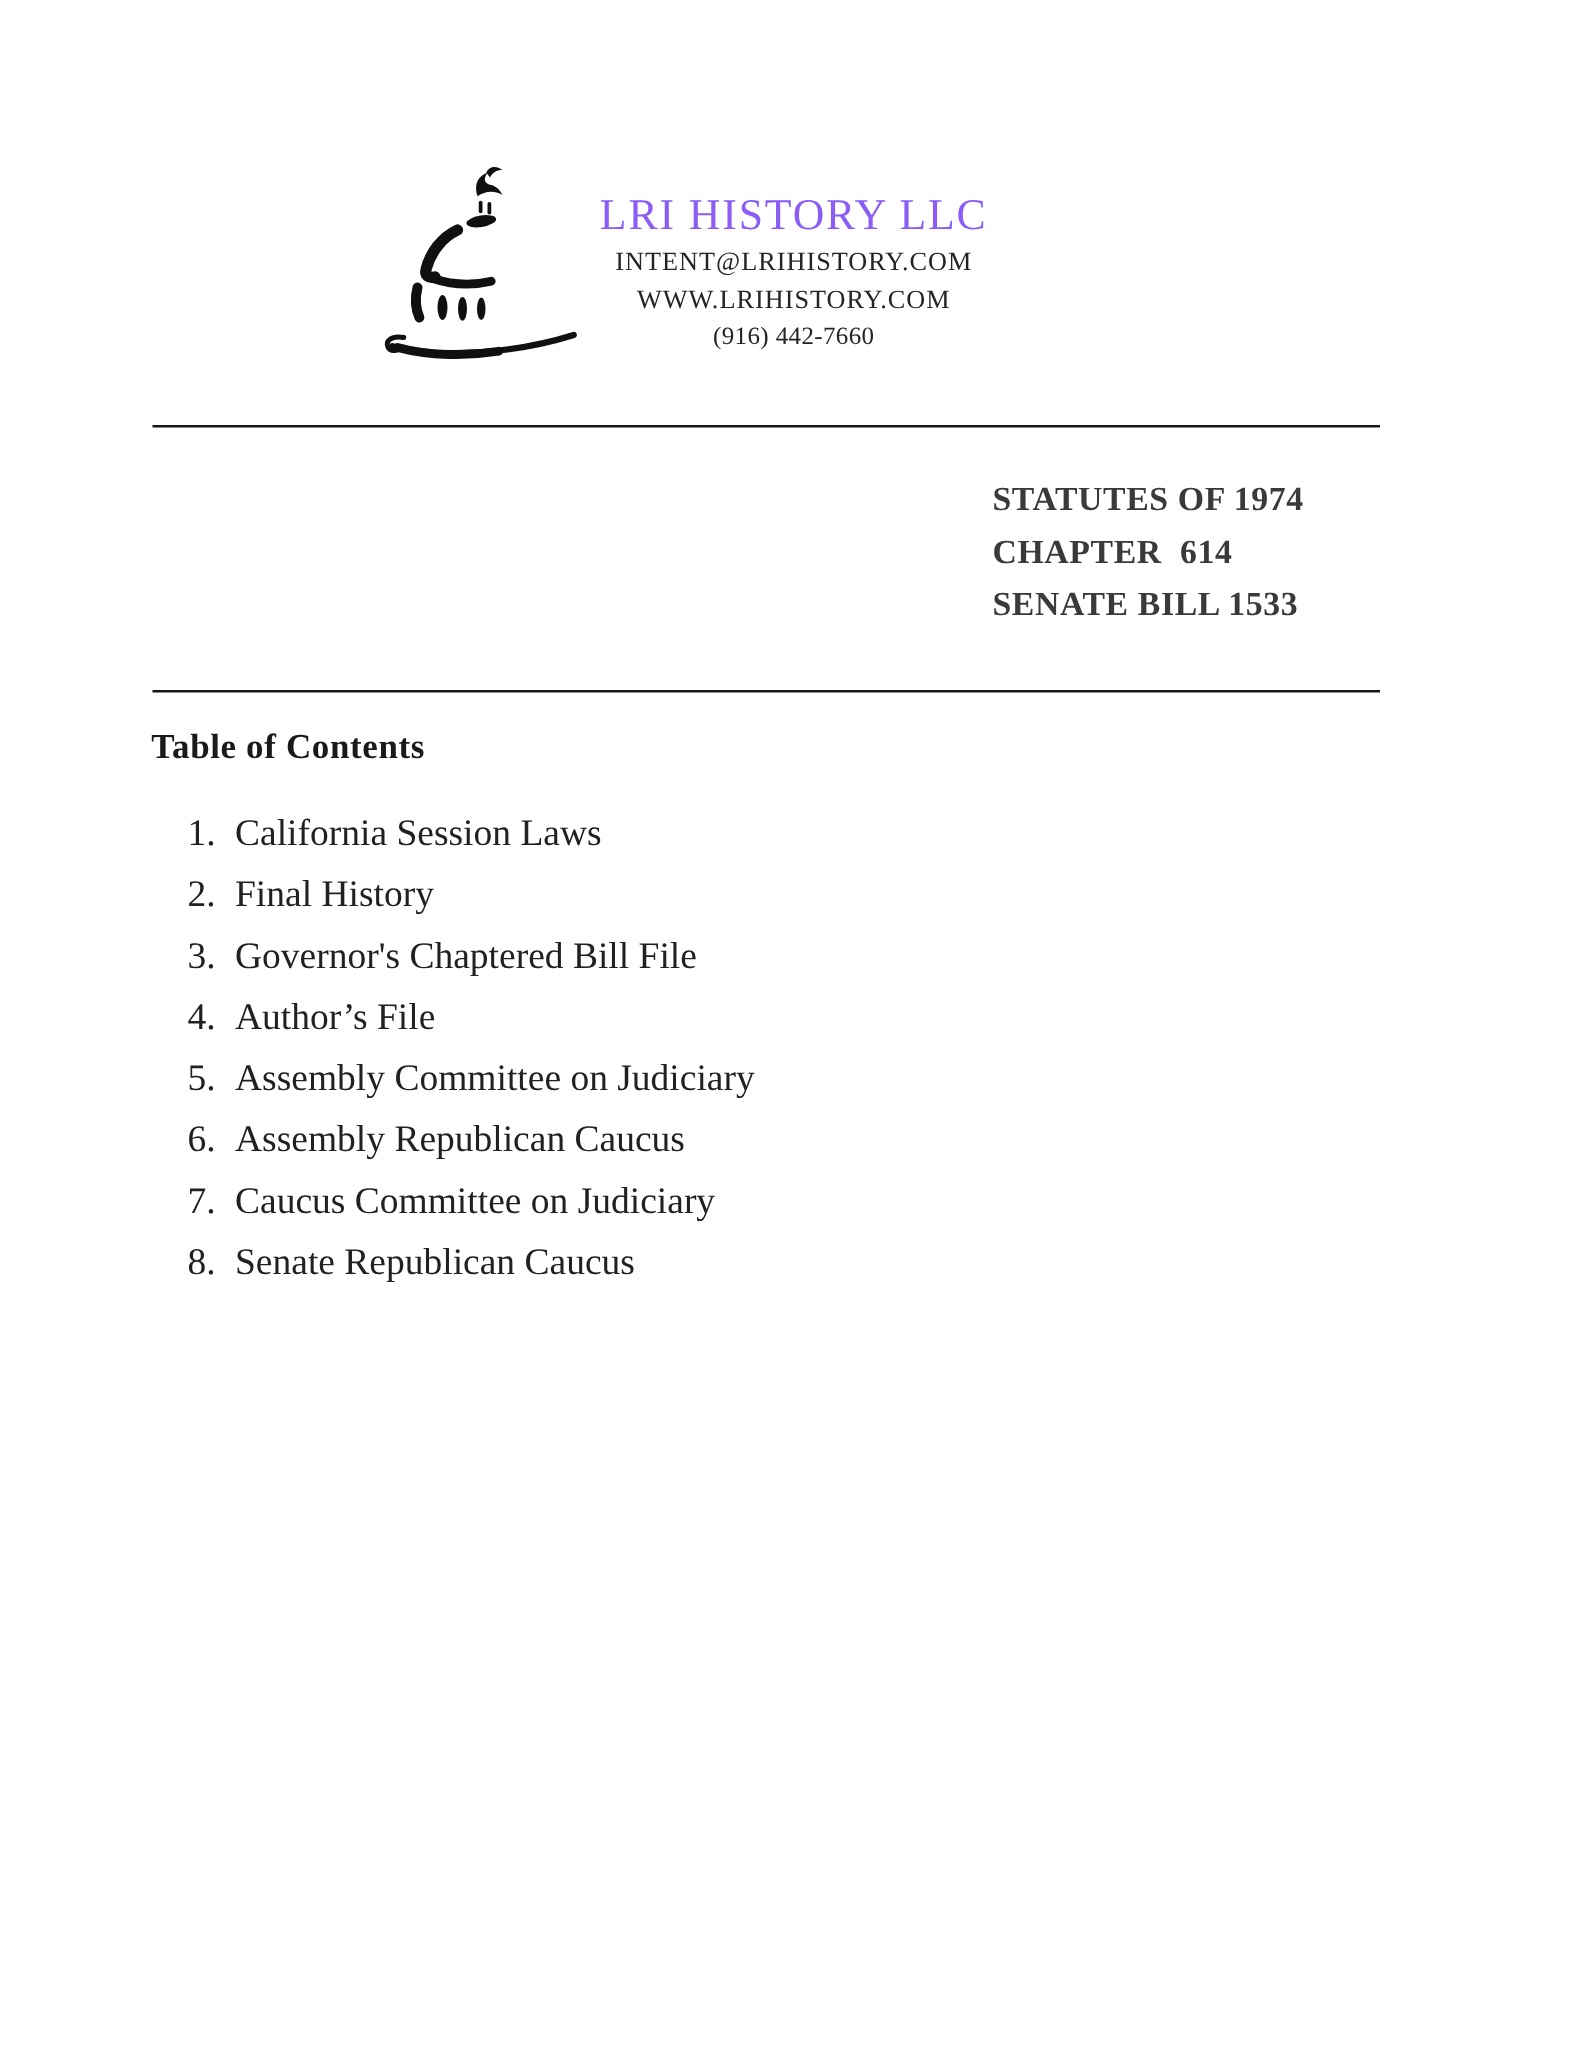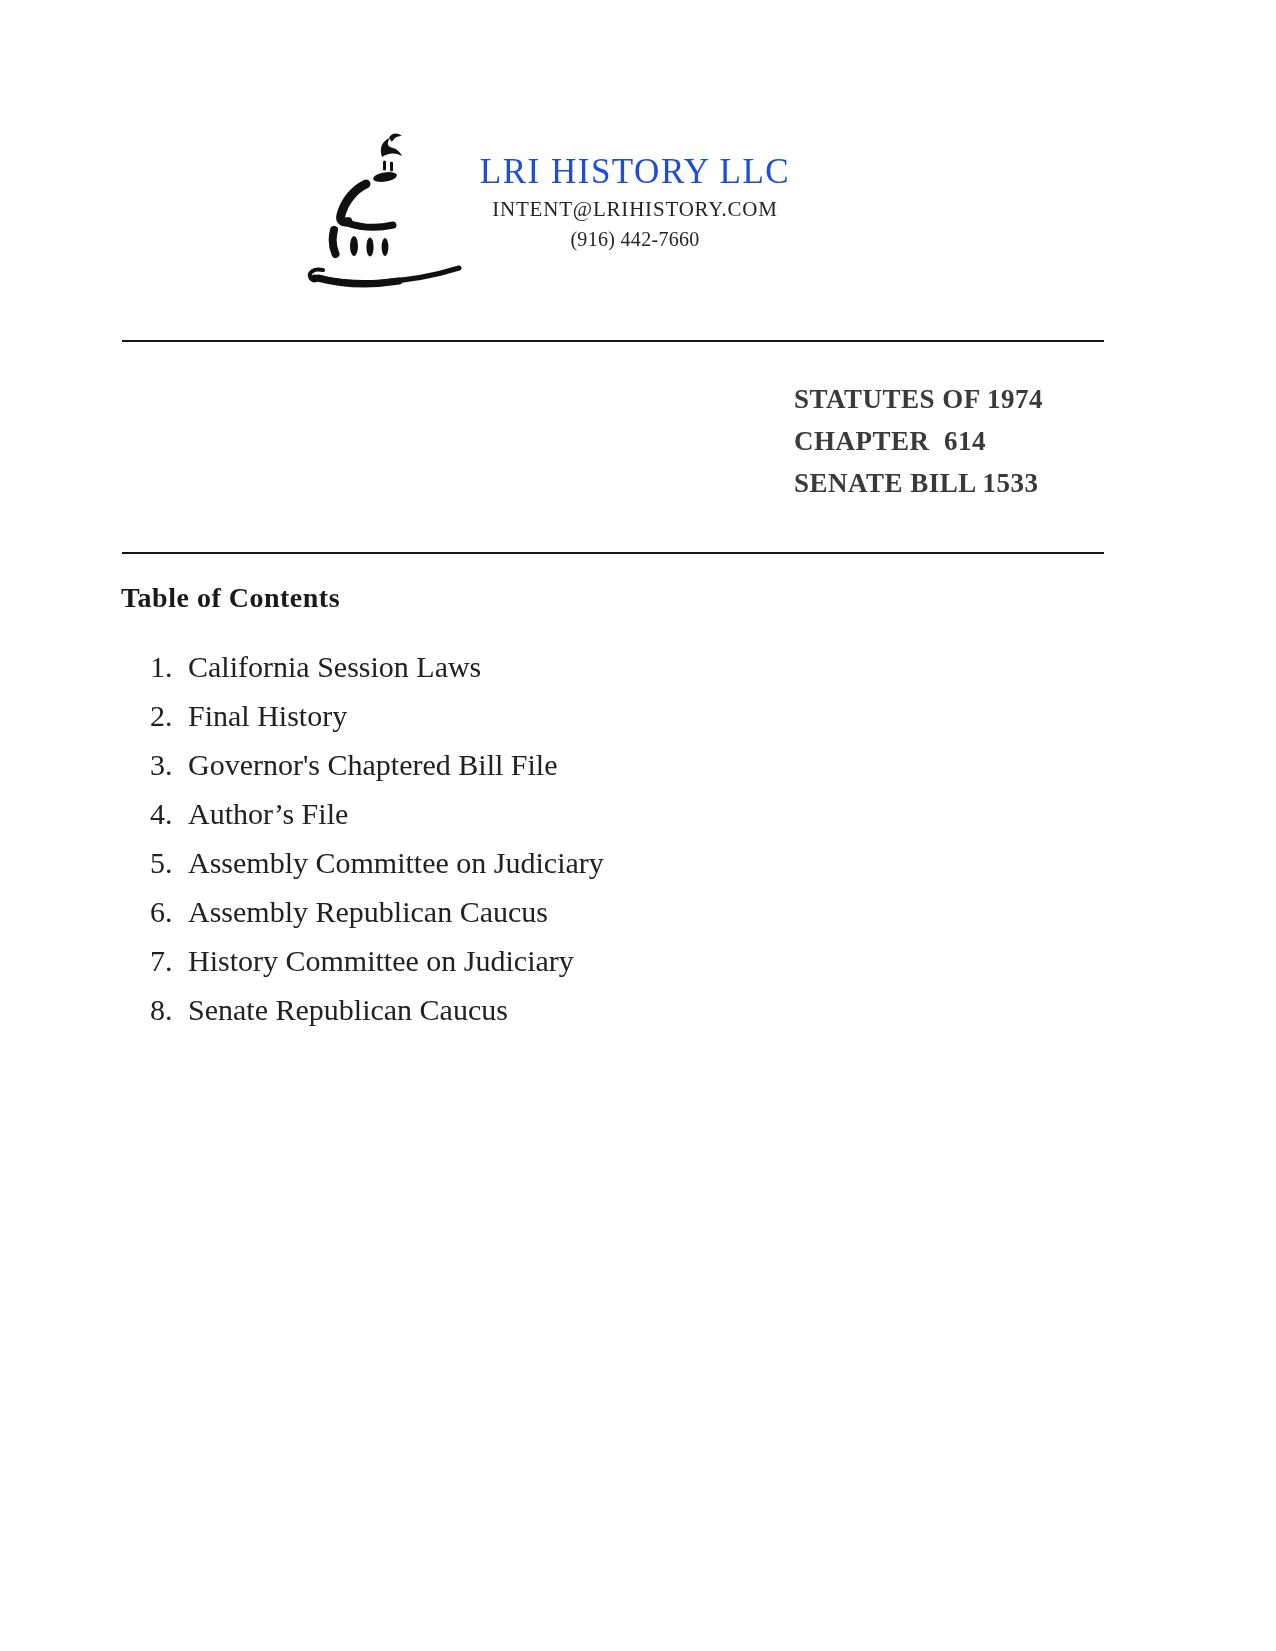--- a/index.html
+++ b/index.html
@@ -30,21 +30,21 @@
     position: absolute;
     left: 452px;
     top: 150px;
     width: 366px;
     text-align: center;
   }
   .company-name {
     font-size: 35px;
     line-height: 44px;
     letter-spacing: 1.5px;
-    color: #1d4ed8;
+    color: #8b5cf6;
     white-space: nowrap;
   }
   .contact-line {
     font-size: 21px;
     line-height: 30px;
     letter-spacing: 0.8px;
     color: #242424;
     white-space: nowrap;
   }
   .contact-line.phone {
@@ -140,20 +140,21 @@
 
       <path d="M27,146 C17,144 12,149 14.5,154 C16.5,157.5 22,157 25.5,153.5" stroke-width="4"></path>
       <path d="M18,153 C55,163 115,159 163,144" stroke-width="5"></path>
       <path d="M22,154 C48,161 78,161 103,157" stroke-width="7"></path>
     </g>
   </svg>
 
   <div class="header-text">
     <div class="company-name">LRI HISTORY LLC</div>
     <div class="contact-line">INTENT@LRIHISTORY.COM</div>
+    <div class="contact-line">WWW.LRIHISTORY.COM</div>
     <div class="contact-line phone">(916) 442-7660</div>
   </div>
 
   <div class="rule top"></div>
 
   <div class="reference-block">
     <div class="ref-line">STATUTES OF 1974</div>
     <div class="ref-line">CHAPTER  614</div>
     <div class="ref-line">SENATE BILL 1533</div>
   </div>
@@ -182,21 +183,21 @@
     <li class="toc-item">
       <span class="toc-num">5.</span>
       <span class="toc-label">Assembly Committee on Judiciary</span>
     </li>
     <li class="toc-item">
       <span class="toc-num">6.</span>
       <span class="toc-label">Assembly Republican Caucus</span>
     </li>
     <li class="toc-item">
       <span class="toc-num">7.</span>
-      <span class="toc-label">History Committee on Judiciary</span>
+      <span class="toc-label">Caucus Committee on Judiciary</span>
     </li>
     <li class="toc-item">
       <span class="toc-num">8.</span>
       <span class="toc-label">Senate Republican Caucus</span>
     </li>
   </ol>
 
 </div>
 
 </body></html>

